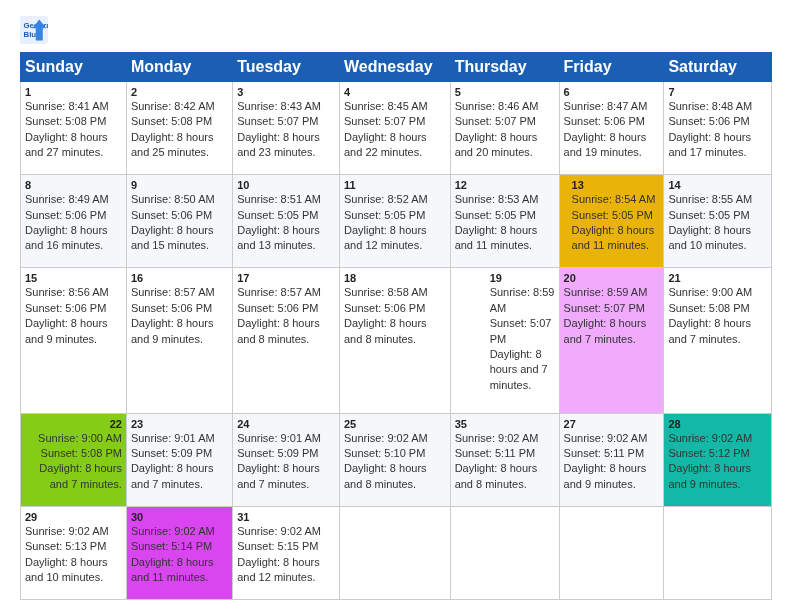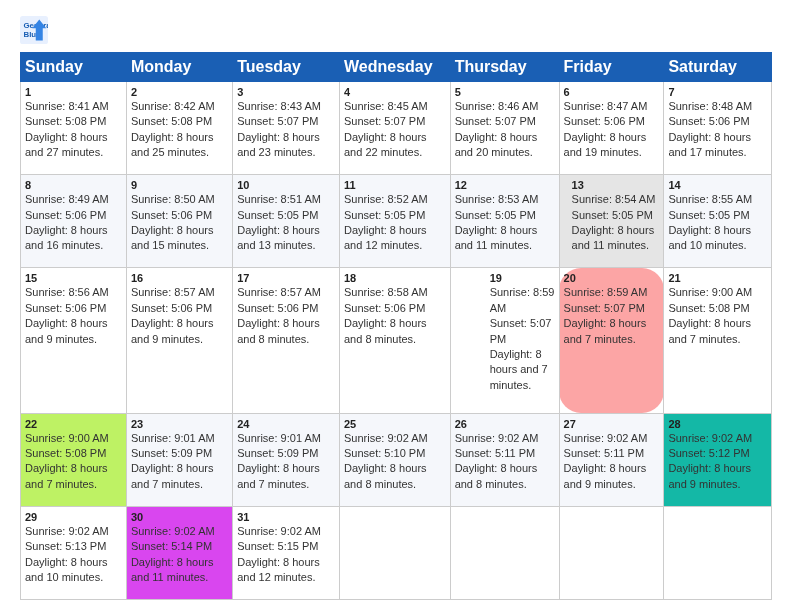--- a/index.html
+++ b/index.html
@@ -169,21 +169,21 @@
             <div class="day-info">Sunrise: 8:51 AM<br>Sunset: 5:05 PM<br>Daylight: 8 hours and 13 minutes.</div>
           </td>
           <td style="background: rgb(245, 247, 251); margin-top: 36px;">
             <span class="day-num">11</span>
             <div class="day-info">Sunrise: 8:52 AM<br>Sunset: 5:05 PM<br>Daylight: 8 hours and 12 minutes.</div>
           </td>
           <td style="background: rgb(245, 247, 251);">
             <span class="day-num">12</span>
             <div class="day-info">Sunrise: 8:53 AM<br>Sunset: 5:05 PM<br>Daylight: 8 hours and 11 minutes.</div>
           </td>
-          <td style="background: #e5e5e5; padding-left: 12px;">
+          <td style="background: #eab308; padding-left: 12px;">
             <span class="day-num">13</span>
             <div class="day-info">Sunrise: 8:54 AM<br>Sunset: 5:05 PM<br>Daylight: 8 hours and 11 minutes.</div>
           </td>
           <td style="background: rgb(245, 247, 251);">
             <span class="day-num">14</span>
             <div class="day-info">Sunrise: 8:55 AM<br>Sunset: 5:05 PM<br>Daylight: 8 hours and 10 minutes.</div>
           </td>
         </tr>
         <tr>
           <td style="background: rgb(255, 255, 255);">
@@ -199,48 +199,48 @@
             <div class="day-info">Sunrise: 8:57 AM<br>Sunset: 5:06 PM<br>Daylight: 8 hours and 8 minutes.</div>
           </td>
           <td style="background: rgb(255, 255, 255);">
             <span class="day-num">18</span>
             <div class="day-info">Sunrise: 8:58 AM<br>Sunset: 5:06 PM<br>Daylight: 8 hours and 8 minutes.</div>
           </td>
           <td style="background: rgb(255, 255, 255); padding-left: 39px;">
             <span class="day-num">19</span>
             <div class="day-info">Sunrise: 8:59 AM<br>Sunset: 5:07 PM<br>Daylight: 8 hours and 7 minutes.</div>
           </td>
-          <td style="background: #fca5a5; border-radius: 22px;">
+          <td style="background: #f0abfc;">
             <span class="day-num">20</span>
             <div class="day-info">Sunrise: 8:59 AM<br>Sunset: 5:07 PM<br>Daylight: 8 hours and 7 minutes.</div>
           </td>
           <td style="background: rgb(255, 255, 255);">
             <span class="day-num">21</span>
             <div class="day-info">Sunrise: 9:00 AM<br>Sunset: 5:08 PM<br>Daylight: 8 hours and 7 minutes.</div>
           </td>
         </tr>
         <tr>
-          <td style="background: #bef264;">
+          <td style="background: #84cc16; text-align: right;">
             <span class="day-num">22</span>
             <div class="day-info">Sunrise: 9:00 AM<br>Sunset: 5:08 PM<br>Daylight: 8 hours and 7 minutes.</div>
           </td>
           <td style="background: rgb(245, 247, 251);">
             <span class="day-num">23</span>
             <div class="day-info">Sunrise: 9:01 AM<br>Sunset: 5:09 PM<br>Daylight: 8 hours and 7 minutes.</div>
           </td>
           <td style="background: rgb(245, 247, 251);">
             <span class="day-num">24</span>
             <div class="day-info">Sunrise: 9:01 AM<br>Sunset: 5:09 PM<br>Daylight: 8 hours and 7 minutes.</div>
           </td>
           <td style="background: rgb(245, 247, 251);">
             <span class="day-num">25</span>
             <div class="day-info">Sunrise: 9:02 AM<br>Sunset: 5:10 PM<br>Daylight: 8 hours and 8 minutes.</div>
           </td>
           <td style="background: rgb(245, 247, 251);">
-            <span class="day-num">26</span>
+            <span class="day-num">35</span>
             <div class="day-info">Sunrise: 9:02 AM<br>Sunset: 5:11 PM<br>Daylight: 8 hours and 8 minutes.</div>
           </td>
           <td style="background: rgb(245, 247, 251);">
             <span class="day-num">27</span>
             <div class="day-info">Sunrise: 9:02 AM<br>Sunset: 5:11 PM<br>Daylight: 8 hours and 9 minutes.</div>
           </td>
           <td style="background: #14b8a6;">
             <span class="day-num">28</span>
             <div class="day-info">Sunrise: 9:02 AM<br>Sunset: 5:12 PM<br>Daylight: 8 hours and 9 minutes.</div>
           </td>

